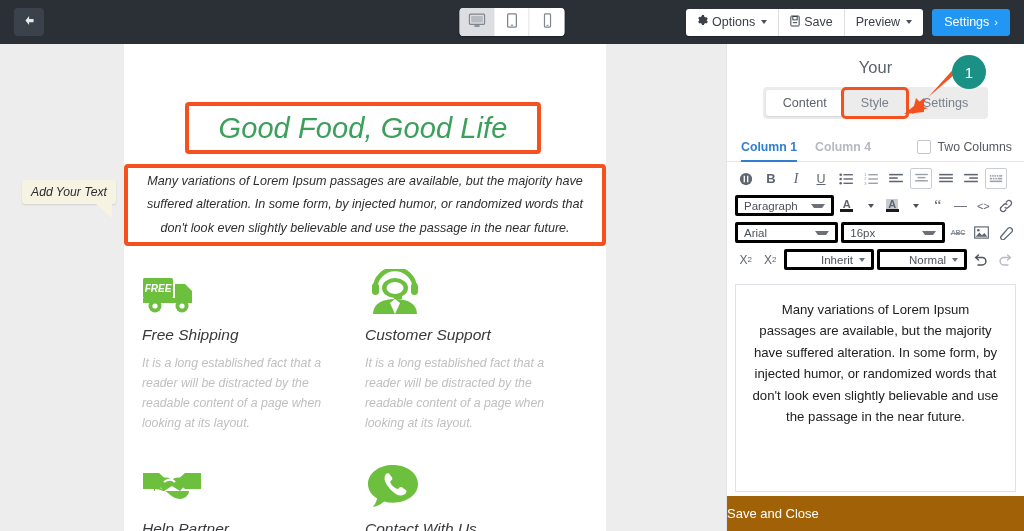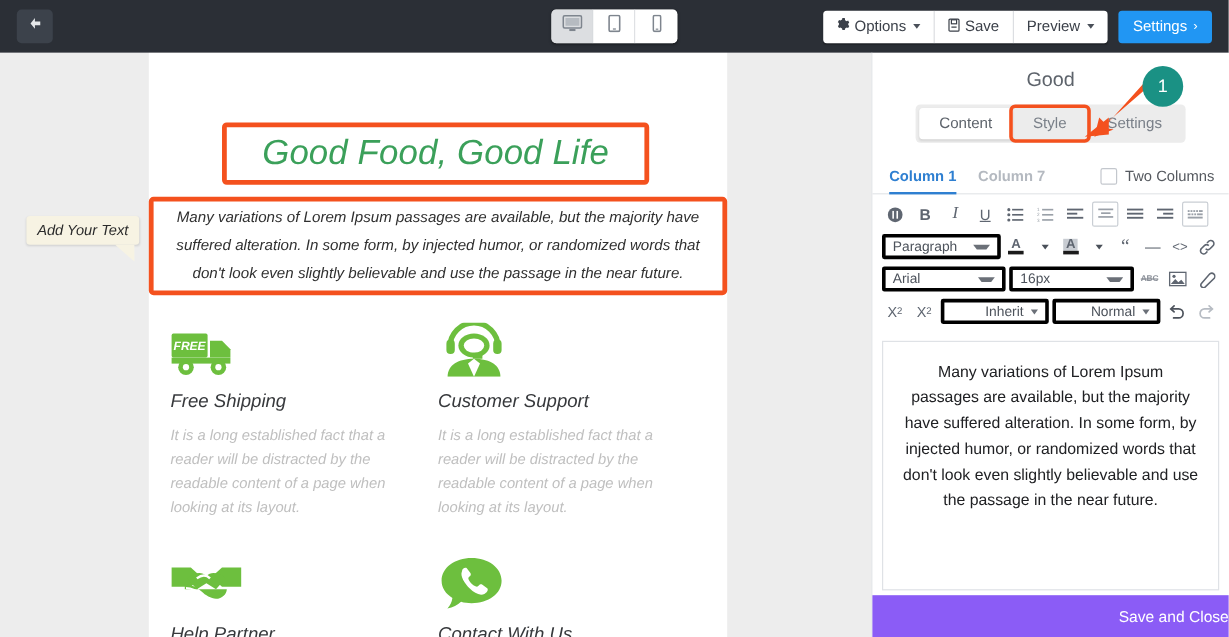--- a/index.html
+++ b/index.html
@@ -184,21 +184,21 @@
   .colorbtn.hl .bar { background: #1b1b1b; }
 
   
   .preview-area {
     margin: 4px 8px 0; border: 1px solid #dfe2e6; background: #fff; flex: 1;
     padding: 14px 16px; overflow: hidden;
   }
   .preview-text { font-size: 13.2px; line-height: 1.62; color: #202124; text-align: center; }
 
   .save-close {
-    background: #8b5cf6; color: #fff; text-align: right; font-size: 13px;
+    background: #a16207; color: #fff; text-align: left; font-size: 13px;
     padding: 10px 0; cursor: pointer; margin-top: 4px;
   }
 </style>
 </head>
 <body>
 
 <div class="app">
 
   <div class="topbar">
     <div class="back-btn">
@@ -346,33 +346,33 @@
             </svg>
           </div>
           <div class="feat-title">Contact With Us</div>
 
         </div>
 
       </div>
     </div>
 
     <div class="panel">
-      <div class="panel-title">Good</div>
+      <div class="panel-title">Your</div>
 
       <div class="tabs-wrap">
         <div class="tabs">
           <div class="tab active">Content</div>
           <div class="tab highlighted">Style</div>
           <div class="tab">Settings</div>
         </div>
       </div>
 
       <div class="col-row">
         <div class="col-tab">Column 1</div>
-        <div class="col-tab inactive">Column 7</div>
+        <div class="col-tab inactive">Column 4</div>
         <div class="two-col">
           <span class="chk"></span>
           <span class="two-col-label">Two Columns</span>
         </div>
       </div>
 
       <div class="ed-toolbar">
 
         <div class="ed-row">
           <div class="ed-btn">

